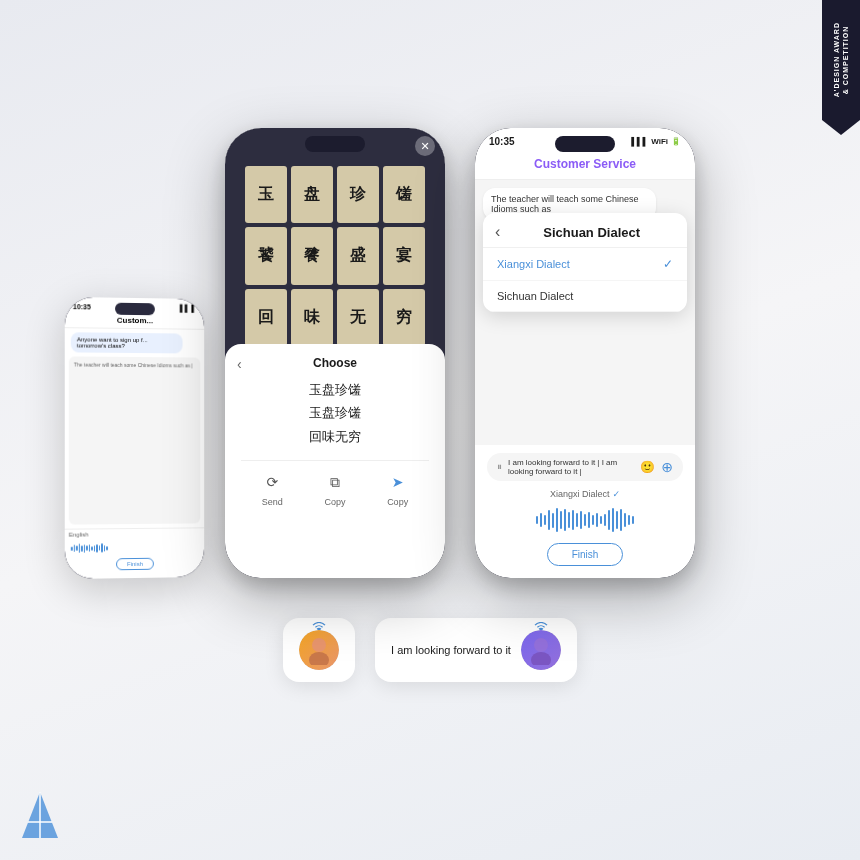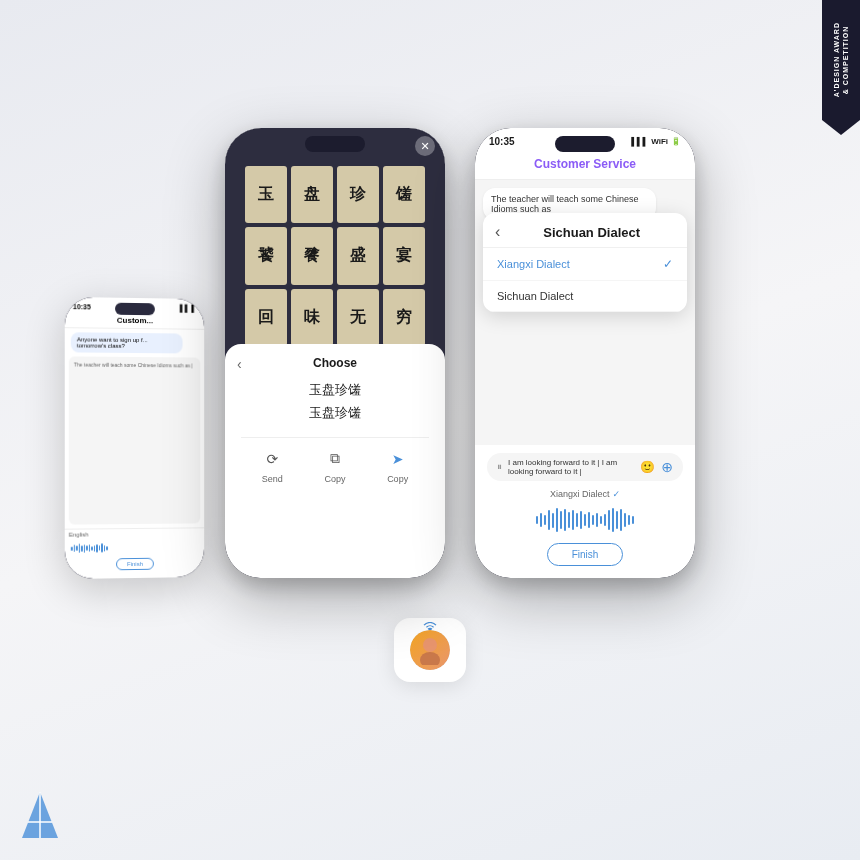--- a/index.html
+++ b/index.html
@@ -633,20 +633,21 @@
               <div class="ocr-cell">穷</div>
             </div>
           </div>
 
           <div class="results-panel">
             <div class="results-back">‹</div>
             <div class="results-title">Choose</div>
             <div class="results-text">
               <div>玉盘珍馐</div>
               <div>玉盘珍馐</div>
+              <div>回味无穷</div>
             </div>
             <div class="results-actions">
               <div class="action-btn">
                 <div class="action-icon">⟳</div>
                 <span>Send</span>
               </div>
               <div class="action-btn">
                 <div class="action-icon">⧉</div>
                 <span>Copy</span>
               </div>
@@ -764,16 +765,37 @@
           <div class="avatar-img" style="background: linear-gradient(135deg, #f5a623, #e8956d);">
             <svg width="30" height="30" viewBox="0 0 30 30">
               <circle cx="15" cy="10" r="7" fill="#e8956d"></circle>
               <ellipse cx="15" cy="25" rx="10" ry="8" fill="#c9784a"></ellipse>
             </svg>
           </div>
         </div>
       </div>
     </div>
 
+    <div class="caption-bubble">
+      <div class="caption-text">I am looking forward to it</div>
+      <div style="position:relative;">
+        <div class="avatar-wifi">
+          <svg width="16" height="12" viewBox="0 0 20 14">
+            <path d="M10 11 L13 8 A4 4 0 0 0 7 8 Z" fill="#4a90d9"></path>
+            <path d="M5.5 6 A6.5 6.5 0 0 1 14.5 6" fill="none" stroke="#4a90d9" stroke-width="1.5"></path>
+            <path d="M2.5 3.5 A10 10 0 0 1 17.5 3.5" fill="none" stroke="#4a90d9" stroke-width="1.5"></path>
+            <circle cx="10" cy="13" r="1.5" fill="#4a90d9"></circle>
+          </svg>
+        </div>
+        <div class="avatar">
+          <div class="avatar-img" style="background: linear-gradient(135deg, #7b68ee, #9370db);">
+            <svg width="30" height="30" viewBox="0 0 30 30">
+              <circle cx="15" cy="10" r="7" fill="#9370db"></circle>
+              <ellipse cx="15" cy="25" rx="10" ry="8" fill="#7b56c2"></ellipse>
+            </svg>
+          </div>
+        </div>
+      </div>
+    </div>
 
   </div>
 
 </div>
 
 </body></html>

